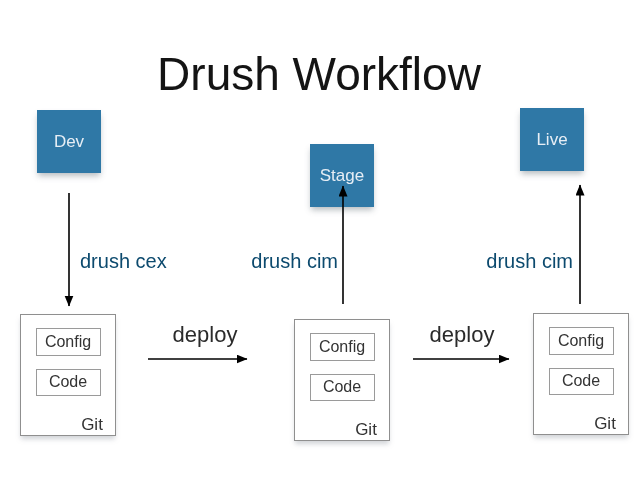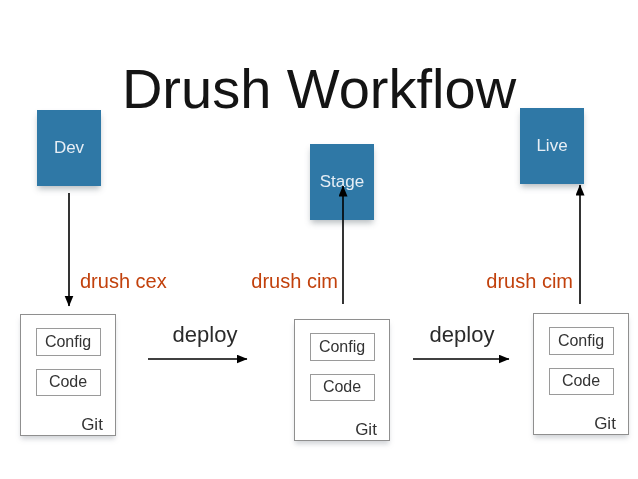--- a/index.html
+++ b/index.html
@@ -11,34 +11,34 @@
   .canvas {
     position: relative;
     width: 638px;
     height: 479px;
     background: #ffffff;
     overflow: hidden;
   }
   .title {
     position: absolute;
     left: 0;
-    top: 60px;
+    top: 50px;
     width: 100%;
     margin: 0;
     text-align: center;
-    font-size: 56px;
+    font-size: 46px;
     font-weight: 400;
     letter-spacing: 0px;
     color: #141414;
     line-height: 1.05;
   }
   .env {
     position: absolute;
     width: 64px;
-    height: 76px;
+    height: 63px;
     background: #2f78a6;
     color: #e7eef5;
     font-size: 17px;
     display: flex;
     align-items: center;
     justify-content: center;
     box-shadow: 0 4px 6px -1px rgba(100,110,120,0.45);
   }
   .env-dev   { left: 37px;  top: 110px; }
   .env-stage { left: 310px; top: 108px; margin-top: 36px; }
@@ -47,23 +47,22 @@
   .arrows {
     position: absolute;
     left: 0;
     top: 0;
     pointer-events: none;
   }
 
   .cmd {
     position: absolute;
     font-size: 20px;
-    color: #c2410c;
+    color: #0c4a6e;
     white-space: nowrap;
-    margin-top: 20px;
   }
   .cmd-cex       { left: 80px;  top: 250px; width: 100px; text-align: left; }
   .cmd-cim-stage { left: 238px; top: 250px; width: 100px; text-align: right; }
   .cmd-cim-live  { left: 473px; top: 250px; width: 100px; text-align: right; }
 
   .deploy-label {
     position: absolute;
     font-size: 22px;
     color: #2b2b2b;
     width: 100px;

